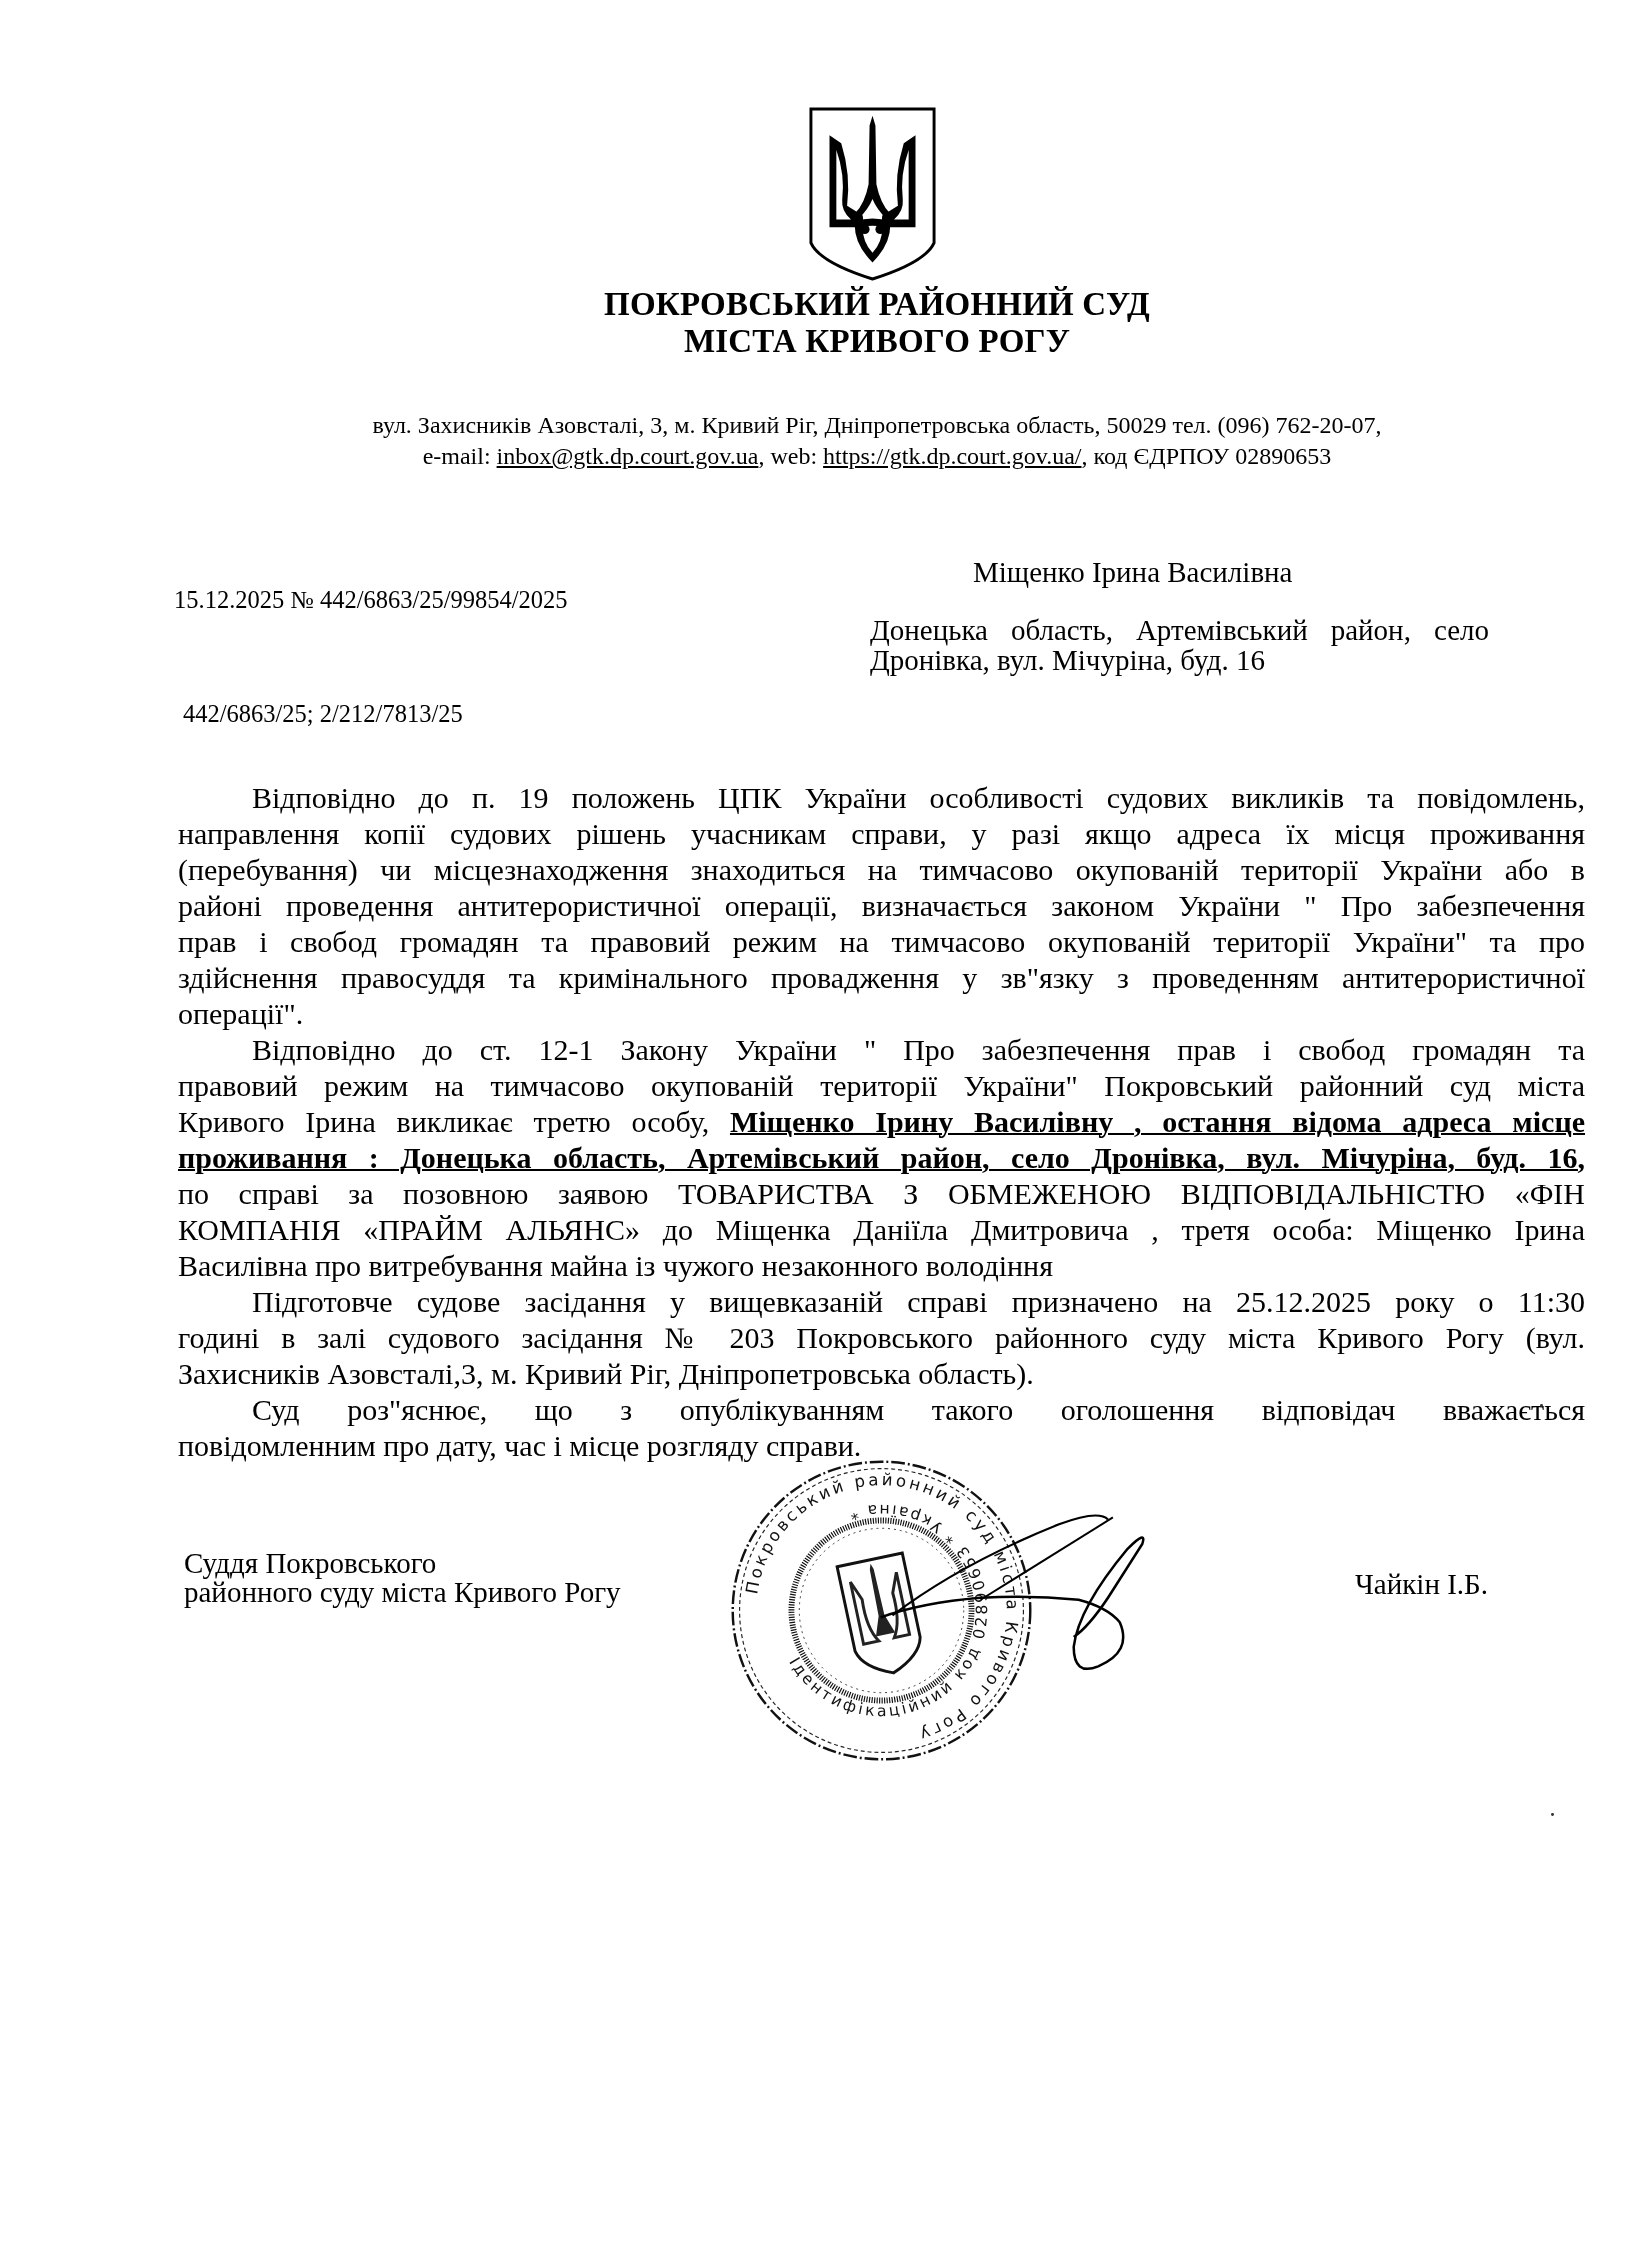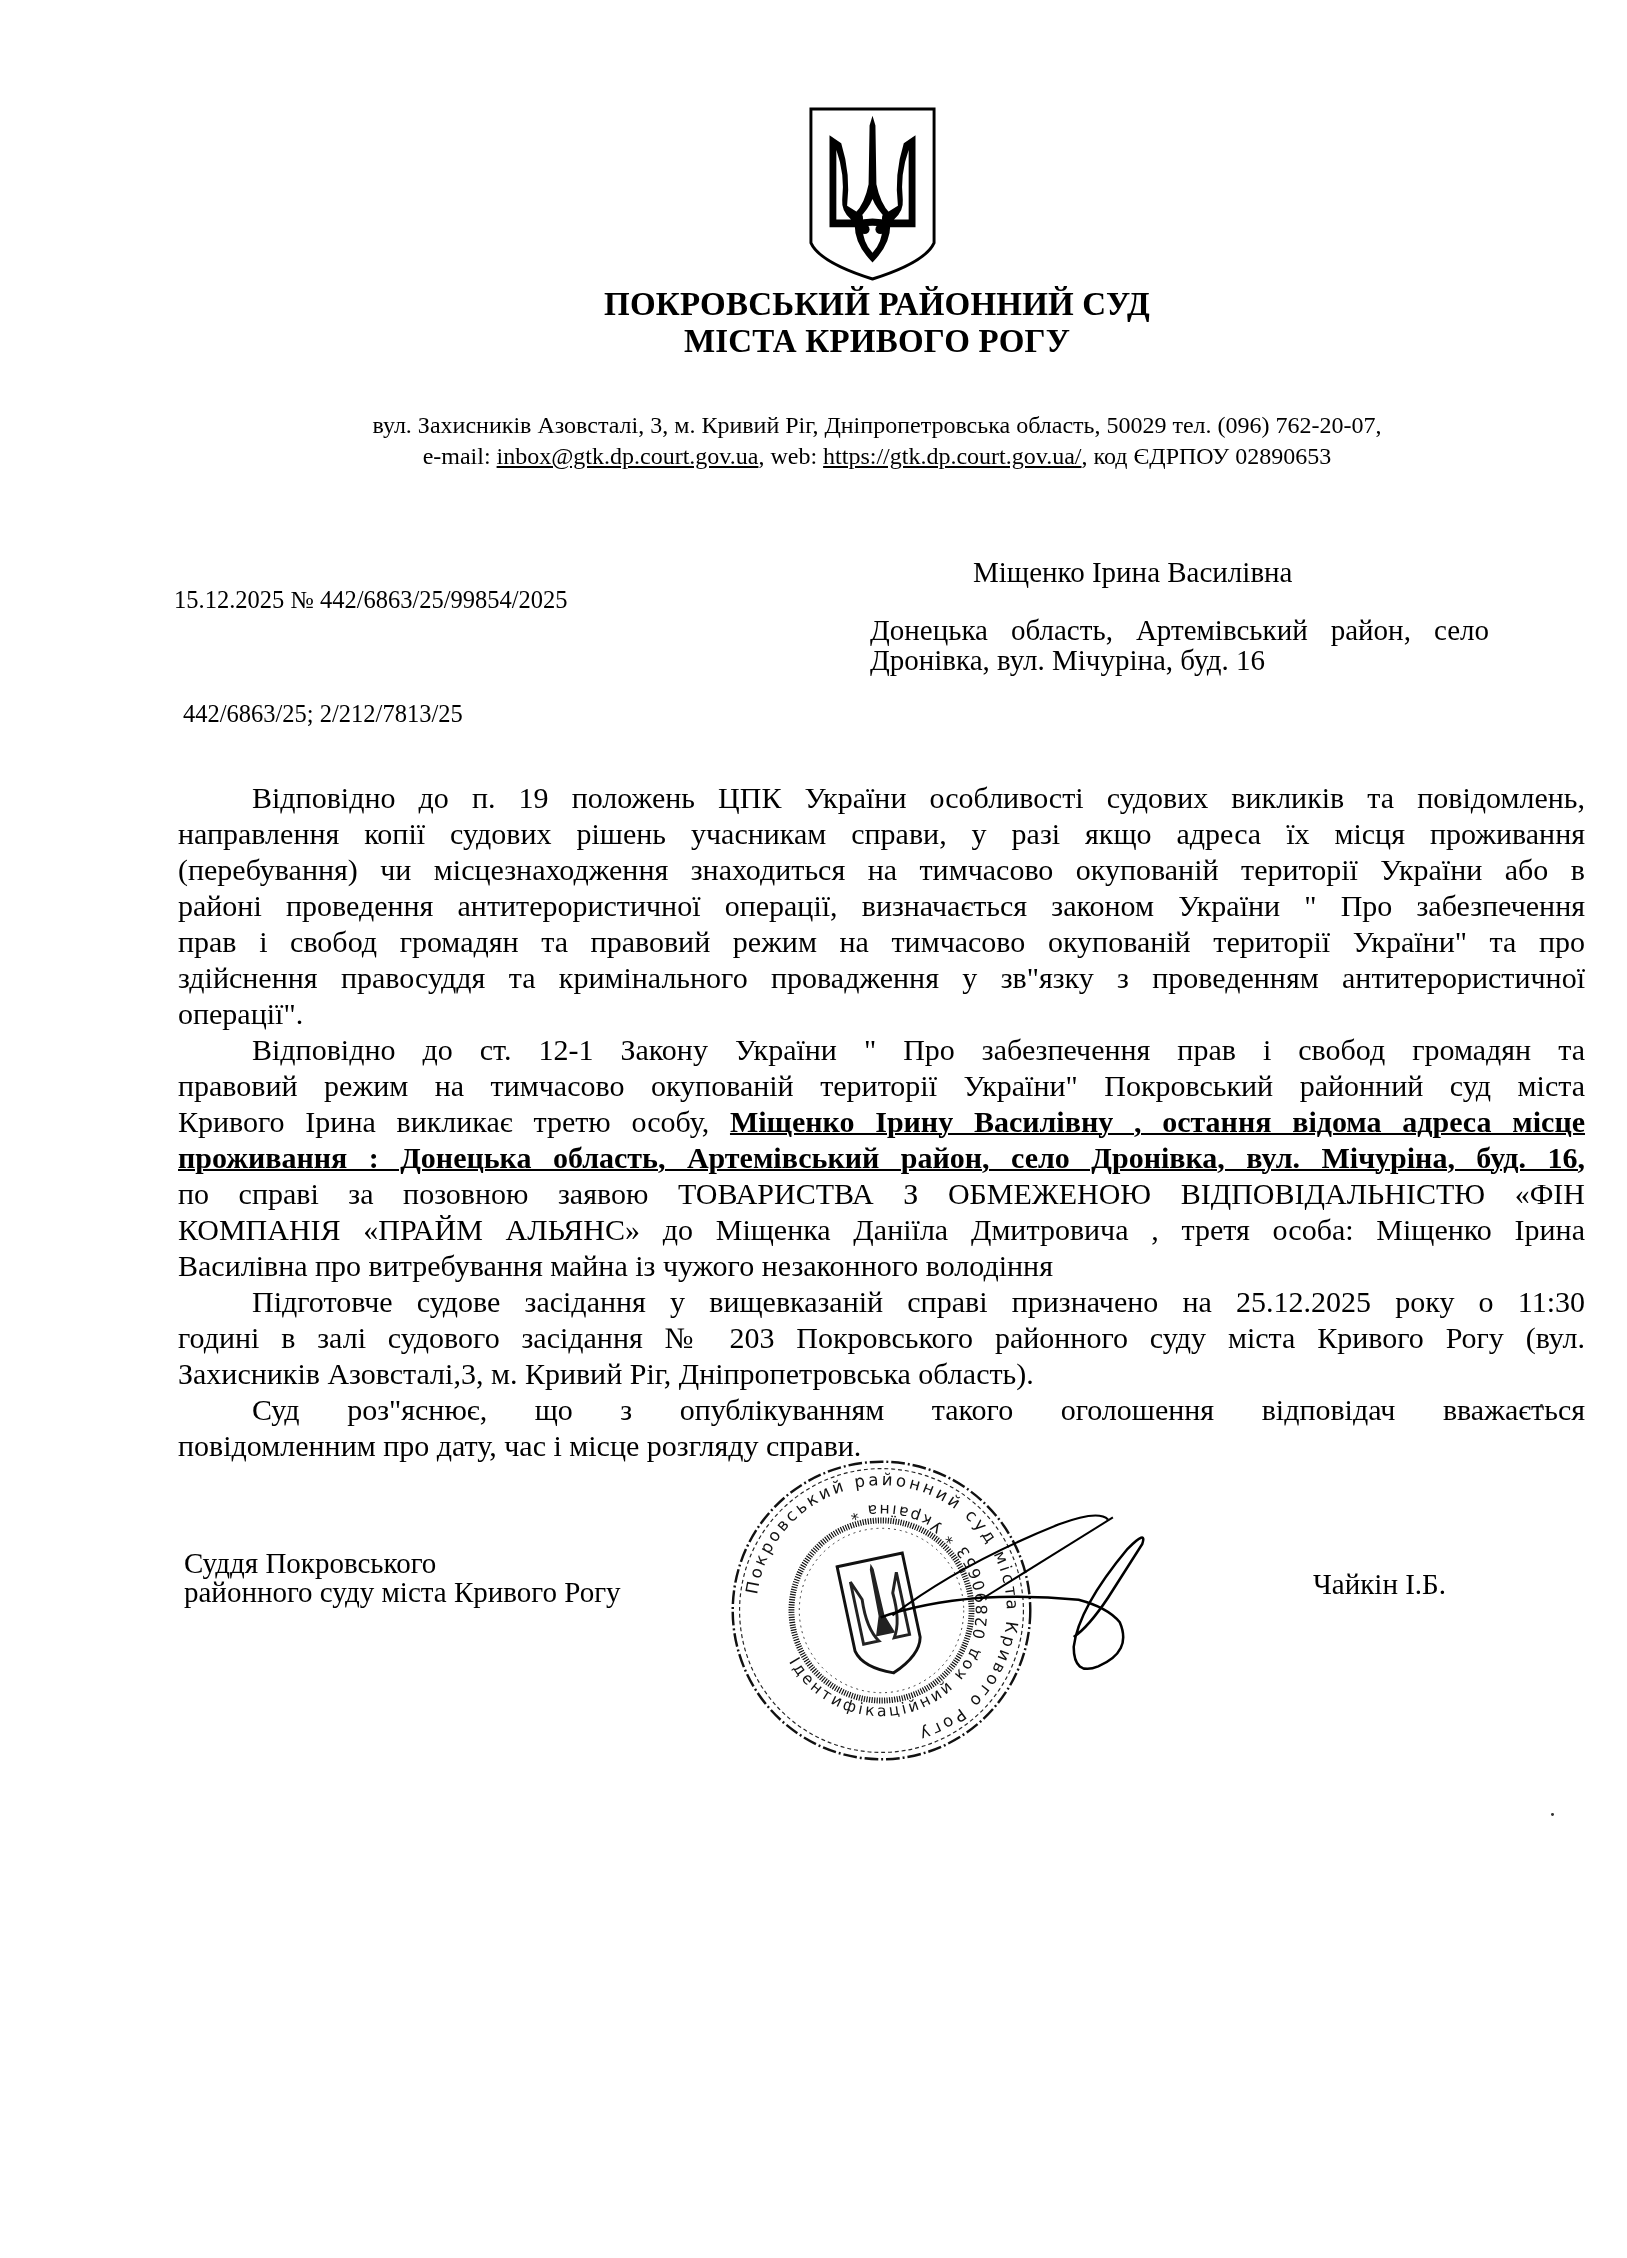--- a/index.html
+++ b/index.html
@@ -22,21 +22,21 @@
   #addr-l3 { left: 870px; top: 644px; }
   #body { left: 178px; top: 780px; width: 1407px; font-size: 30px; }
   .line { height: 36px; line-height: 36px; white-space: nowrap; overflow: visible; }
   .line.j { text-align: justify; text-align-last: justify; white-space: normal; }
   .line.indent { padding-left: 74px; }
   .b { font-weight: normal; }
   .bu { font-weight: bold; text-decoration: underline; text-decoration-thickness: 2px; }
   .sig { font-size: 29px; white-space: nowrap; }
   #sig1 { left: 184px; top: 1547px; }
   #sig2 { left: 184px; top: 1576px; }
-  #sig-name { left: 1313px; top: 1568px; }
+  #sig-name { left: 1355px; top: 1568px; }
   #stamp { left: 720px; top: 1449px; width: 323px; height: 323px; }
   #signature { left: 863px; top: 1490px; width: 294px; height: 196px; }
   .speck { width: 2.9px; height: 2.9px; background: #333; border-radius: 50%; }
 </style>
 </head>
 <body>
 
 <svg id="crest" class="abs" viewBox="0 0 132 180">
   <path d="M3,3 L129,3 L129,140 Q120,160 66,177 Q12,160 3,140 Z" fill="none" stroke="#000" stroke-width="3"></path>
   <g fill="#000">

